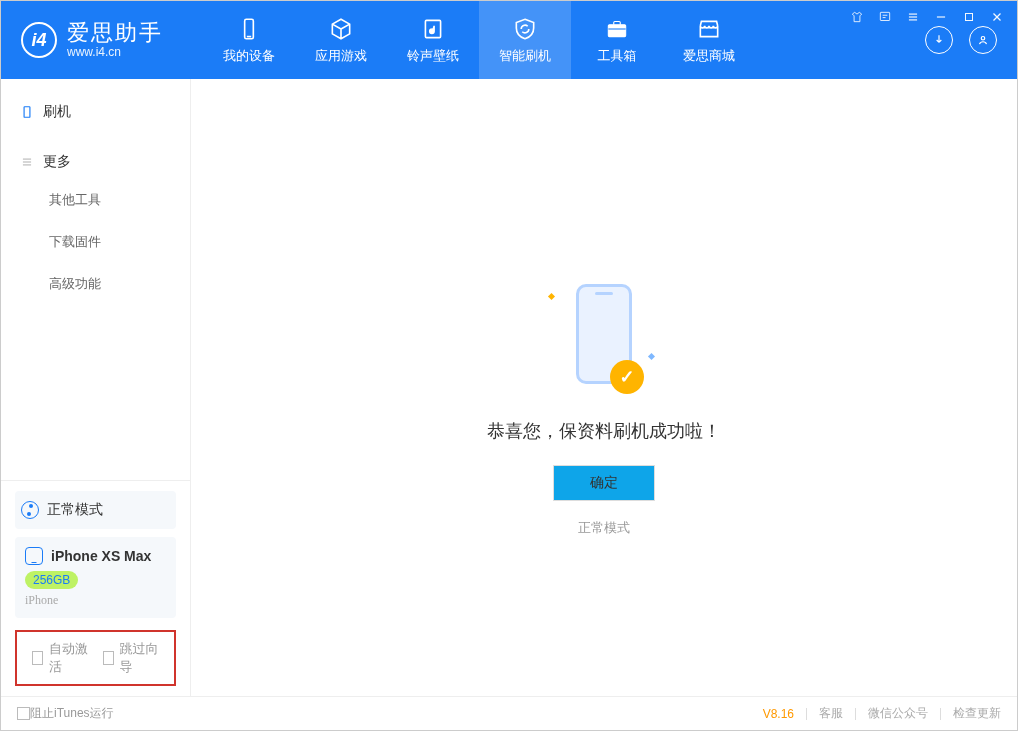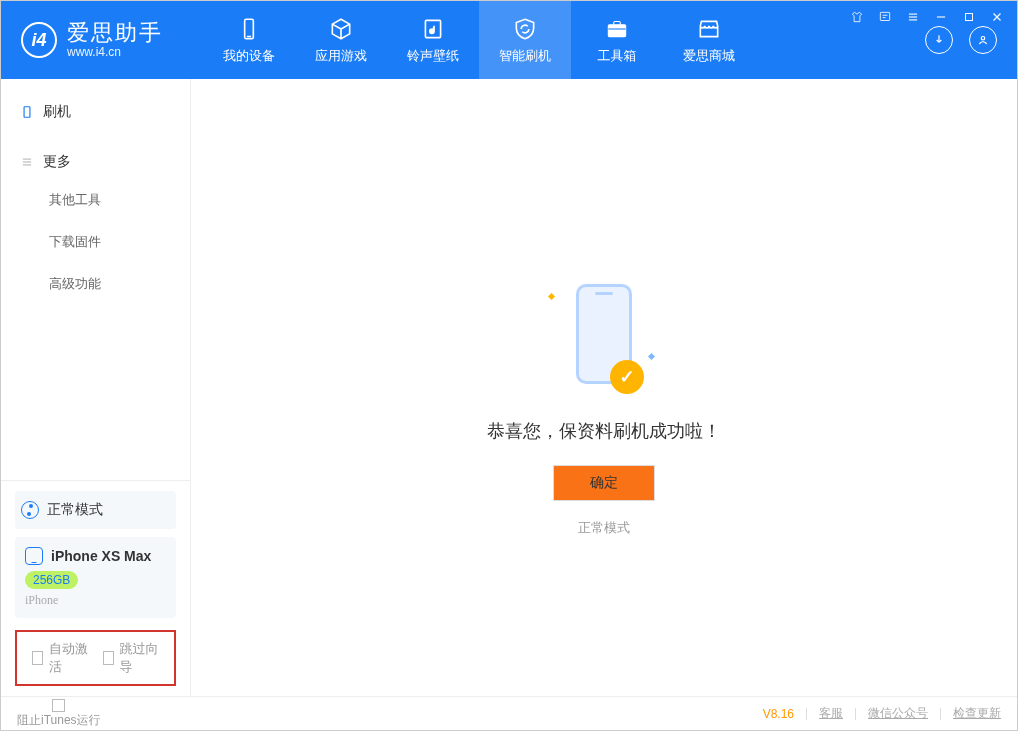--- a/index.html
+++ b/index.html
@@ -59,30 +59,30 @@
 .content { flex: 1; display: flex; flex-direction: column; align-items: center; justify-content: flex-start; padding-top: 200px; }
 .phone-illus { width: 120px; height: 110px; position: relative; display:flex; align-items:center; justify-content:center; }
 .phone-box { width: 56px; height: 100px; border: 3px solid #b5d3ff; border-radius: 10px; background: #eaf2ff; position: relative; }
 .phone-box::before { content:""; position:absolute; top:5px; left:50%; transform:translateX(-50%); width:18px; height:3px; background:#b5d3ff; border-radius:2px;}
 .badge-check { position: absolute; bottom: -5px; right: 20px; width: 34px; height: 34px; background: #ffb400; border-radius: 50%; display:flex; align-items:center; justify-content:center; color:#fff; font-size: 18px; font-weight:bold;}
 .spark { position:absolute; width:5px; height:5px; background:#ffb400; transform:rotate(45deg); }
 .spark.s1 { top: 15px; left: 5px; }
 .spark.s2 { bottom: 30px; right: 10px; background:#7fb8ff;}
 
 .success-text { margin-top: 30px; font-size: 18px; color: #333; }
-.ok-btn { margin-top: 22px; padding: 8px 36px; border: 1px solid #ddd; background: #f97316; font-size: 14px; color: #333; cursor: pointer; }
+.ok-btn { margin-top: 22px; padding: 8px 36px; border: 1px solid #ddd; background: #0ea5e9; font-size: 14px; color: #333; cursor: pointer; }
 .log-link { margin-top: 18px; font-size: 13px; color: #999; cursor: pointer; }
 
 
 .footer { height: 34px; border-top: 1px solid #eee; display: flex; align-items: center; padding: 0 16px; font-size: 12px; color: #999; }
-.footer .fck { display: flex; align-items: center; gap: 0; cursor: pointer; flex-direction: column; }
+.footer .fck { display: flex; align-items: center; gap: 0; cursor: pointer; }
 .footer .fck .ckbox { width: 13px; height: 13px; border: 1px solid #bbb; }
 .footer-right { margin-left: auto; display: flex; align-items: center; gap: 12px; color: #aaa; }
 .footer-right .sep { width:1px; height:12px; background:#ddd; }
-.footer-right .flink { cursor: pointer; text-decoration: underline; }
+.footer-right .flink { cursor: pointer; }
 .footer-right .ver { color: #ff9900; }
 </style>
 </head>
 <body>
 
 <div class="header">
   <div class="logo-block">
     <div class="logo-circle">i4</div>
     <div class="logo-text">
       <span class="title">爱思助手</span>

